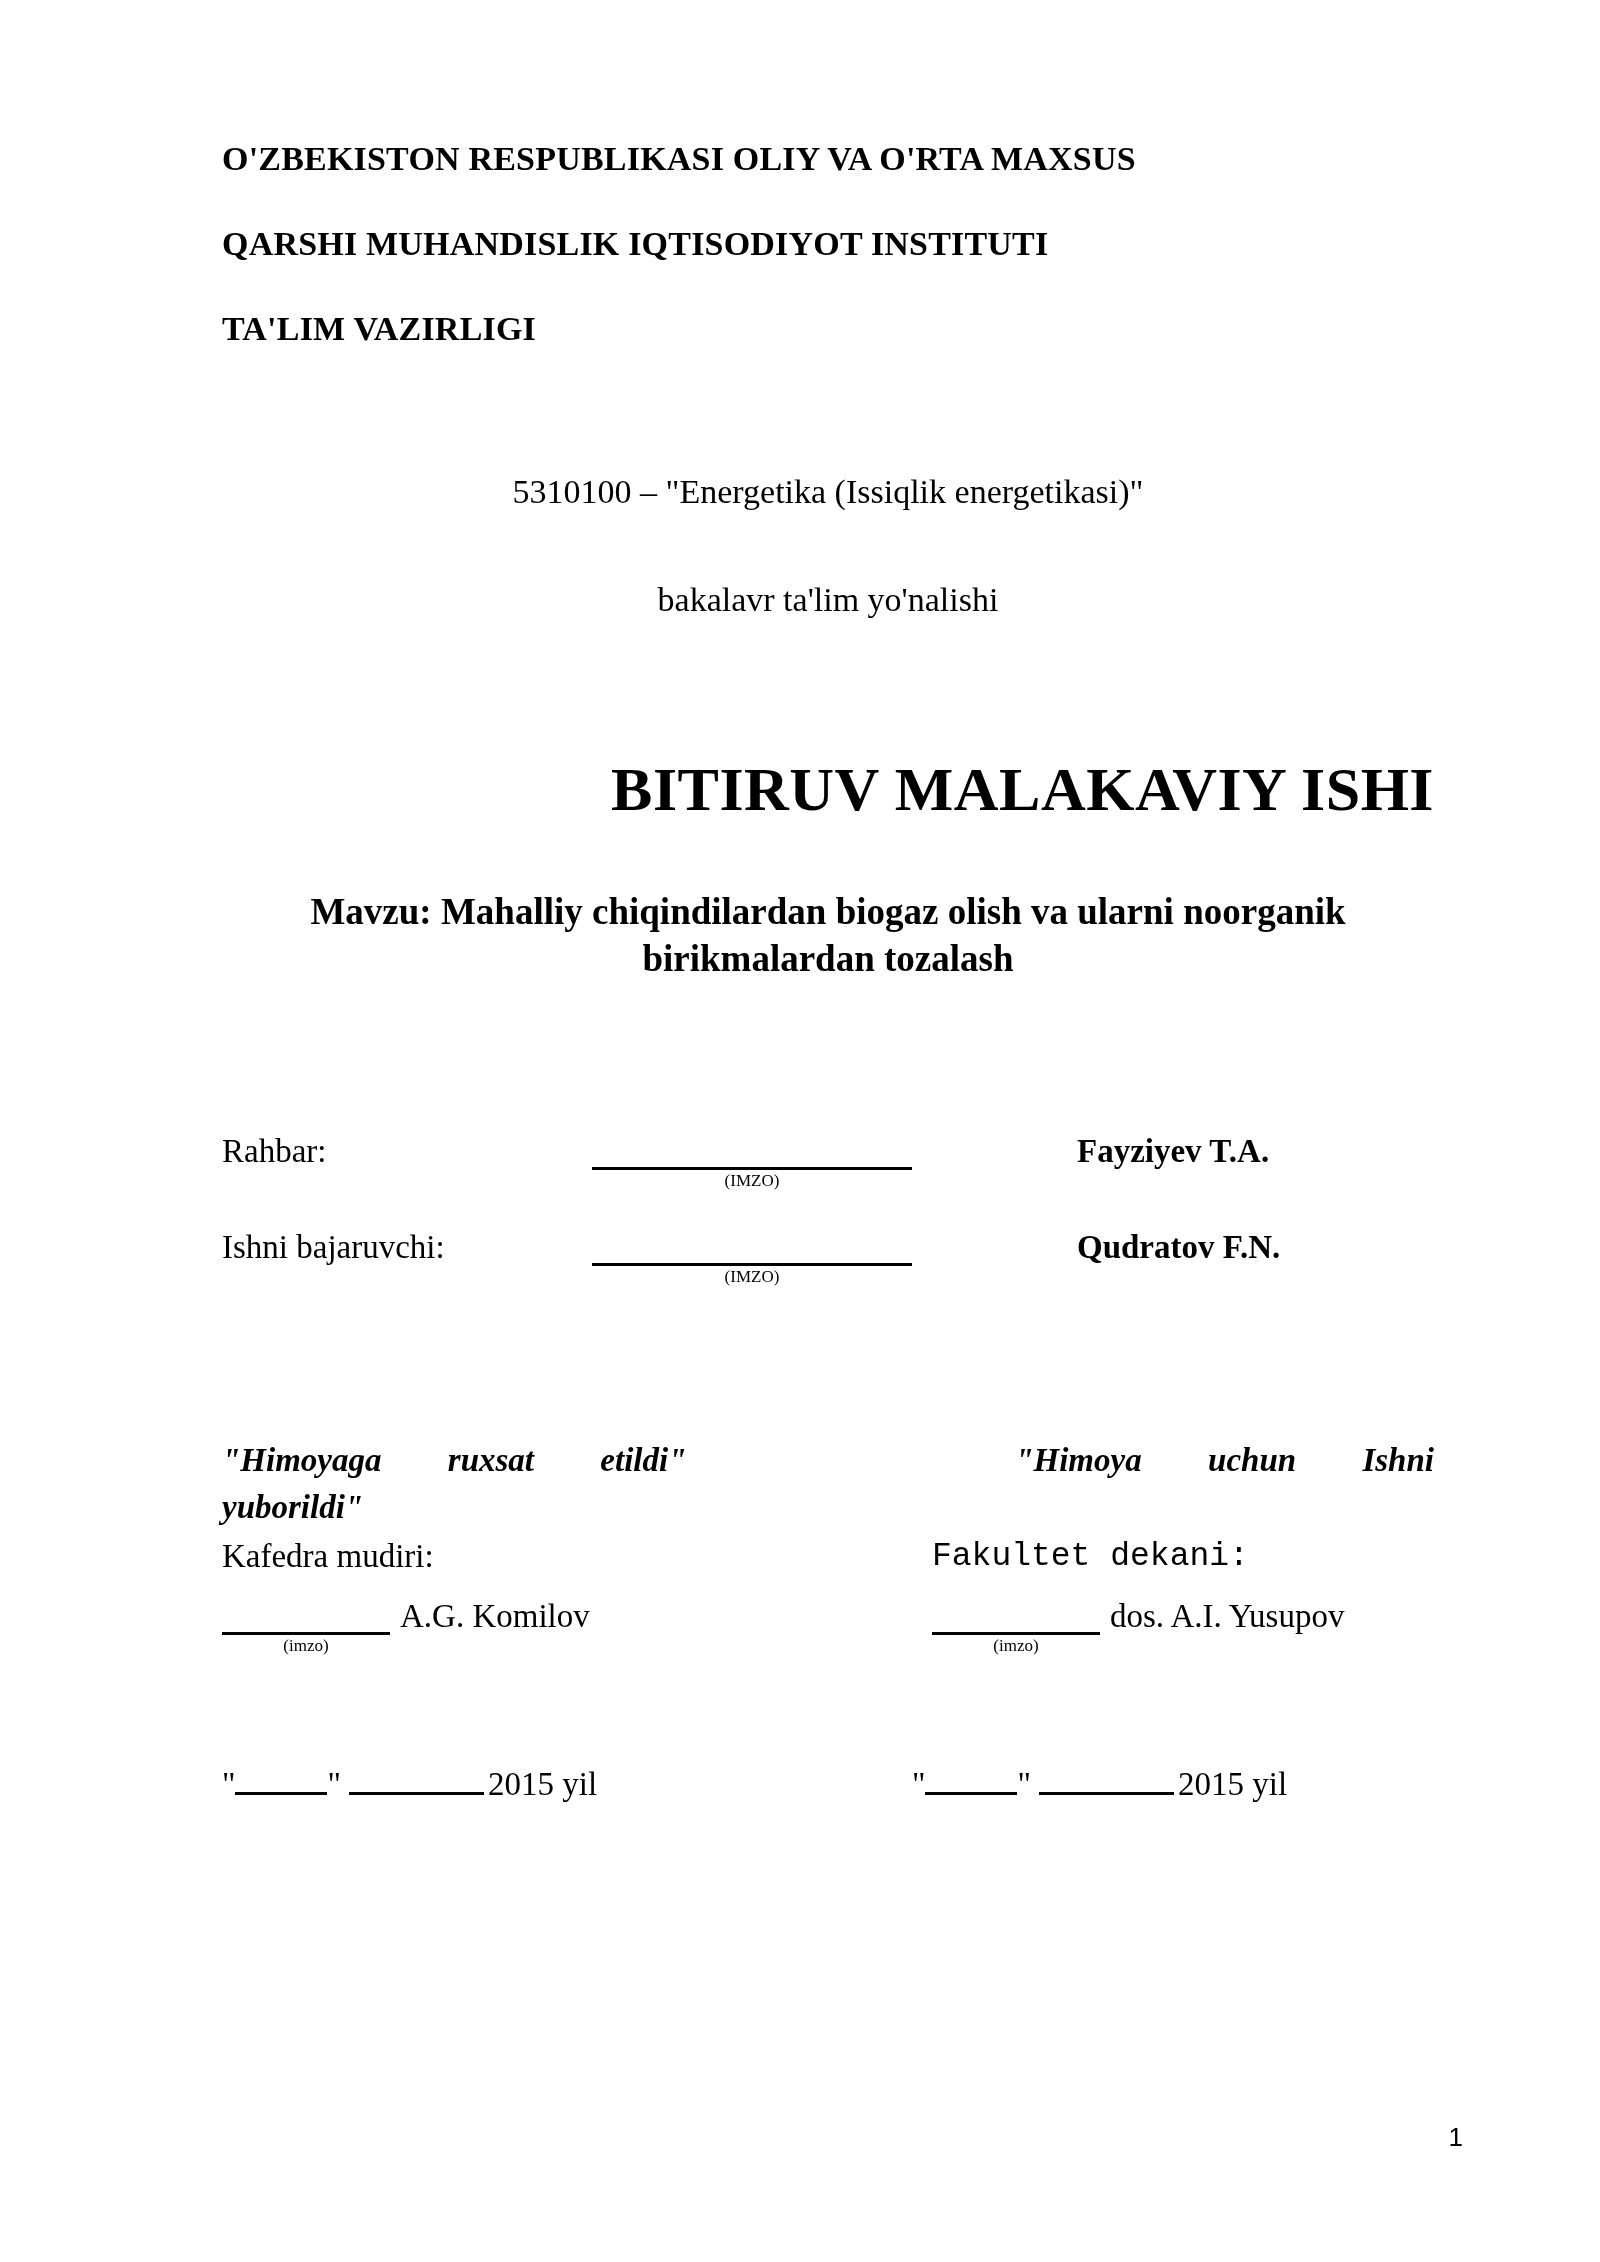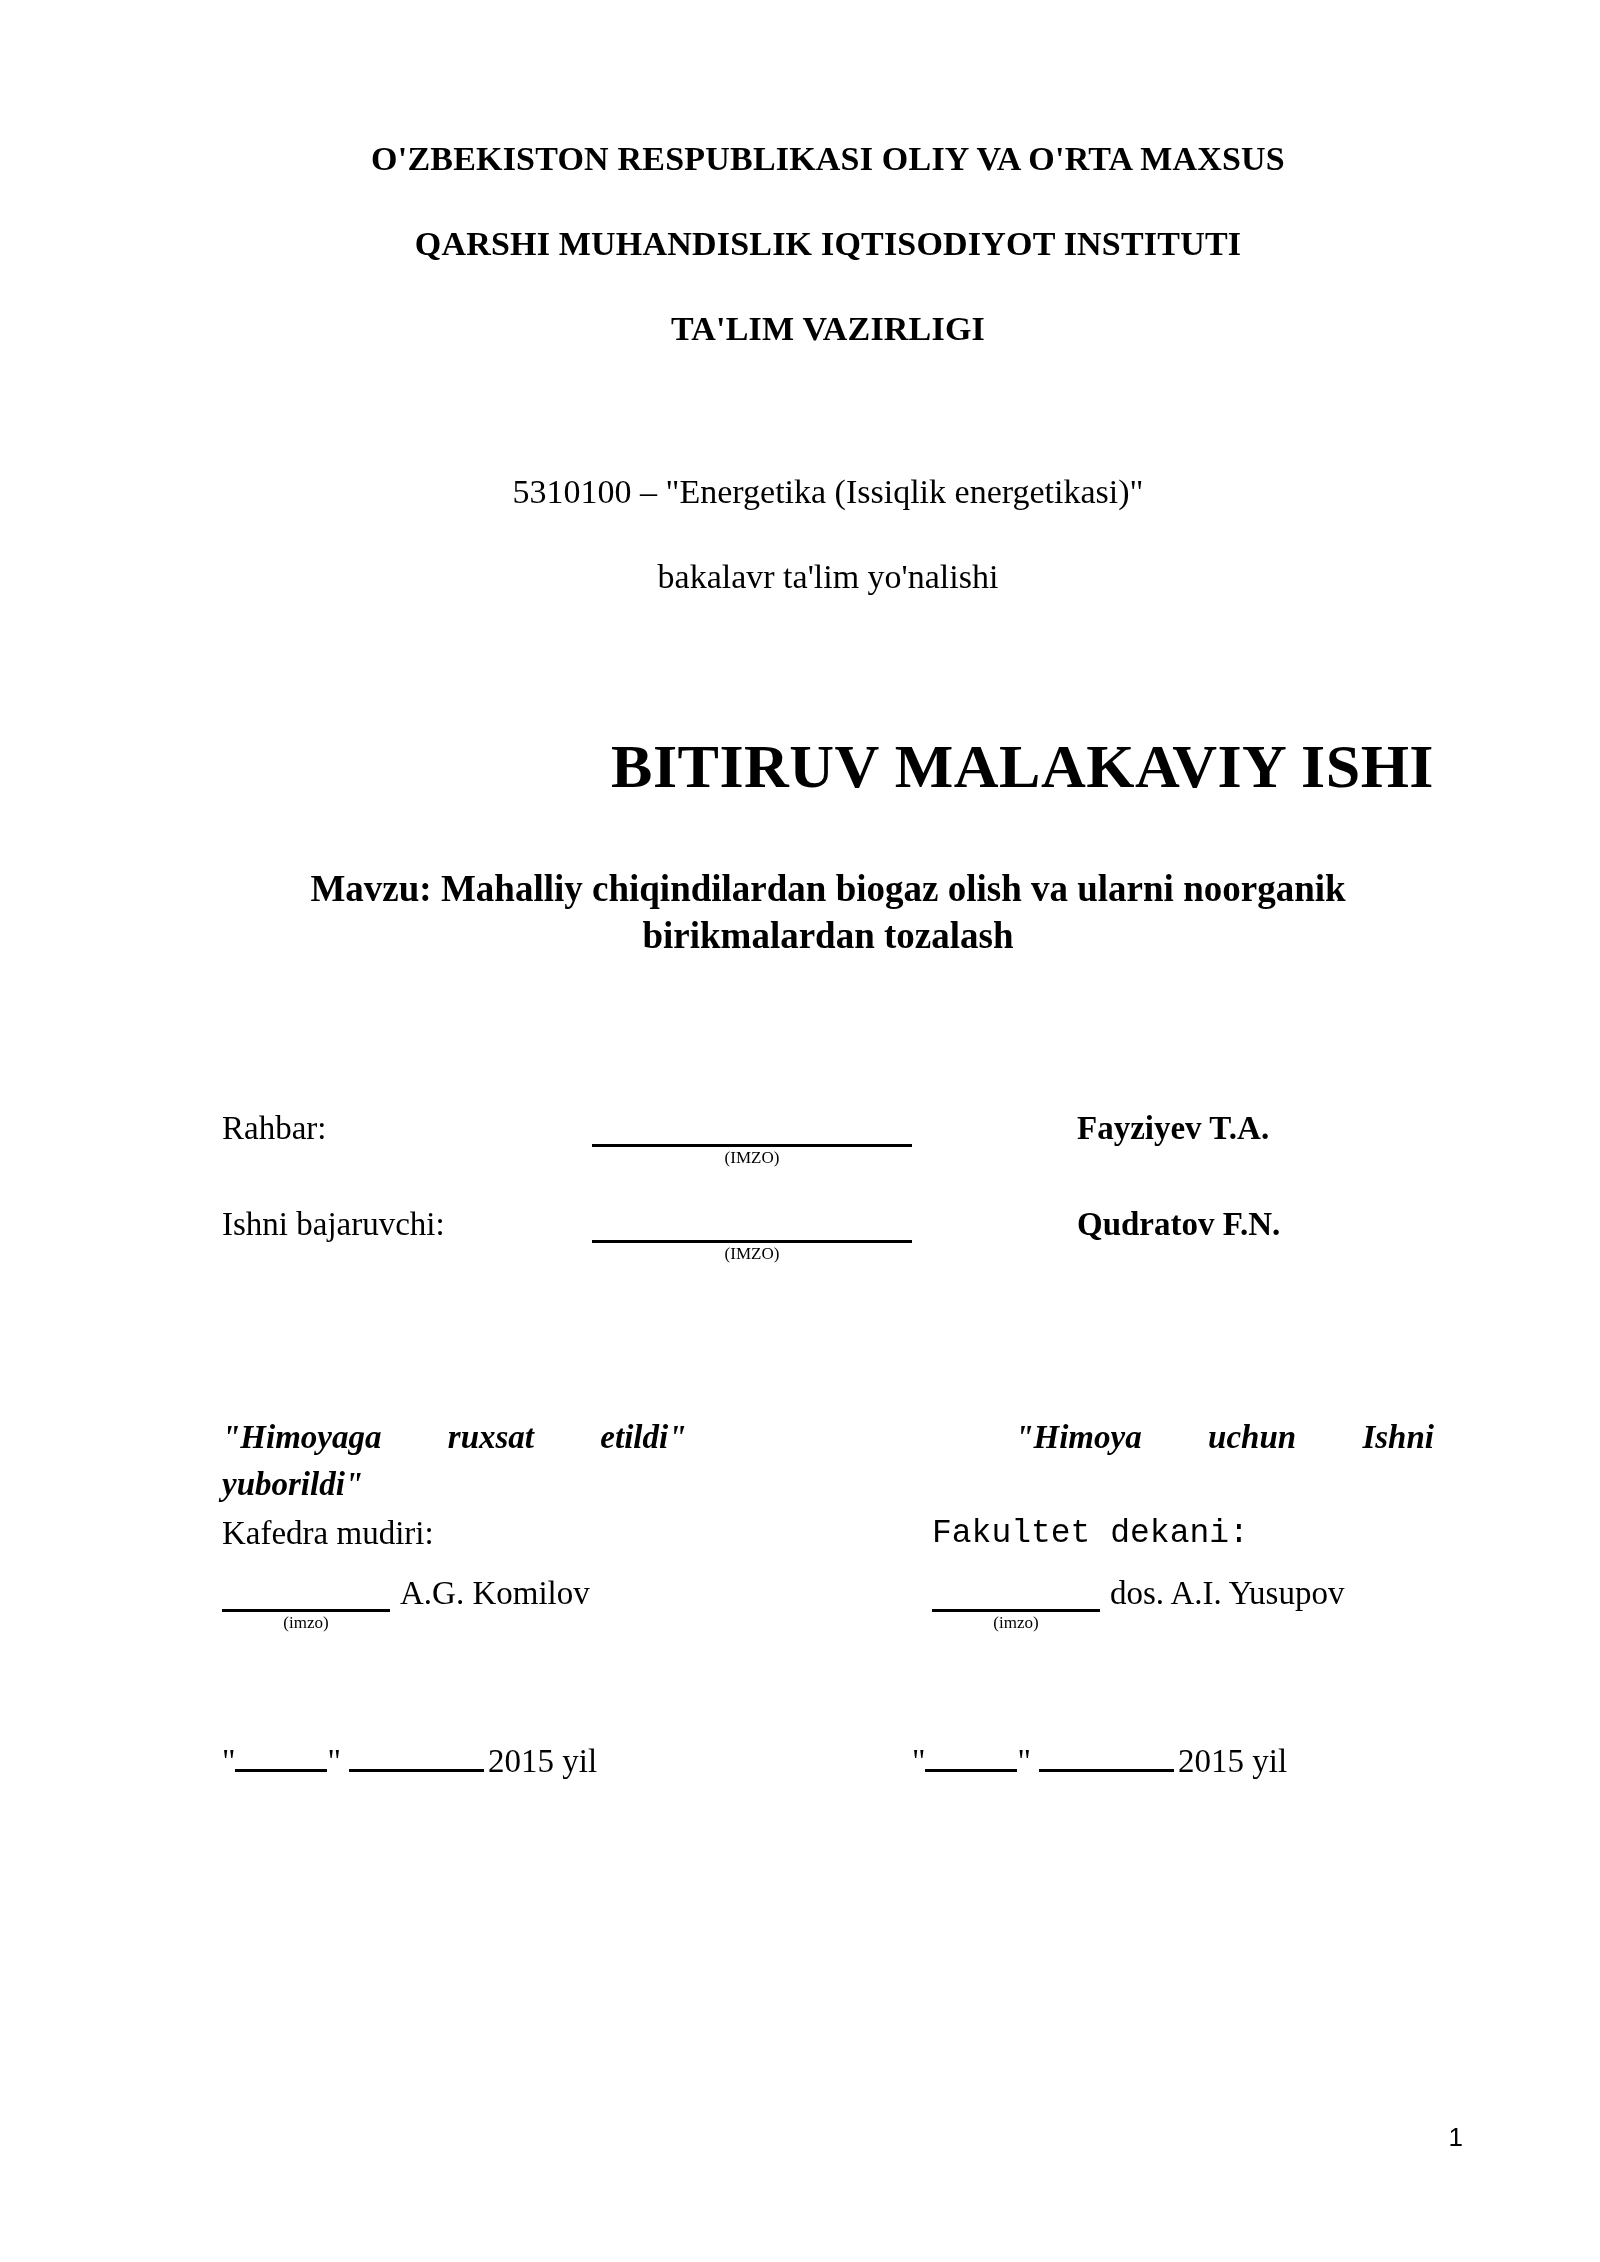--- a/index.html
+++ b/index.html
@@ -26,37 +26,36 @@
   
   .content {
     position: absolute;
     left: 222px;
     top: 0;
     width: 1212px;
   }
 
   
   .org-header {
-    text-align: center;
     font-weight: bold;
     font-size: 34px;
     letter-spacing: 0.2px;
   }
   .org-line-1 { margin-top: 140px; }
   .org-line-2 { margin-top: 47px; }
   .org-line-3 { margin-top: 47px; }
 
   
   .program {
     text-align: center;
     font-size: 34px;
     font-weight: normal;
   }
   .program-code { margin-top: 125px; }
-  .program-level { margin-top: 47px; }
+  .program-level { margin-top: 70px; }
 
   
   .doc-title {
     text-align: right;
     font-weight: bold;
     font-size: 62px;
     margin-top: 135px;
     letter-spacing: 0.5px;
   }
 

